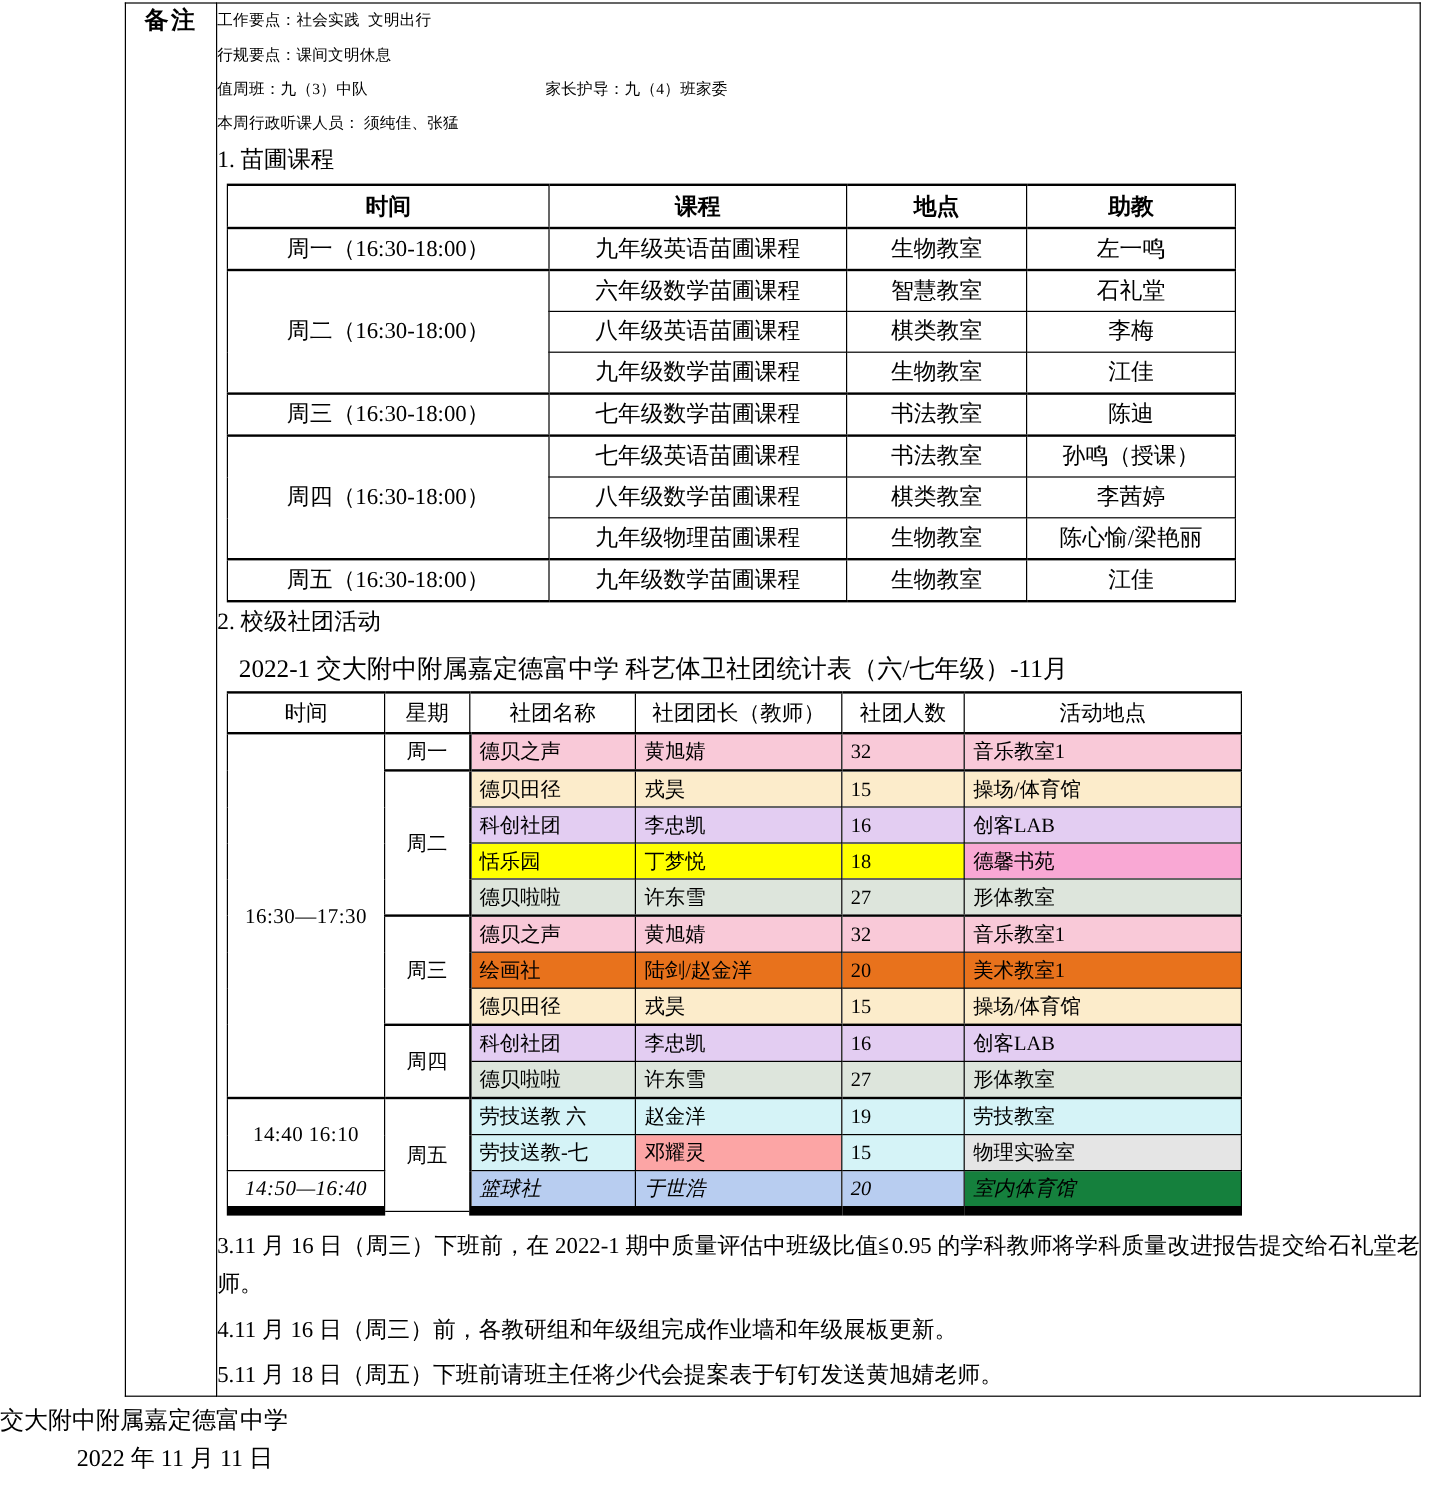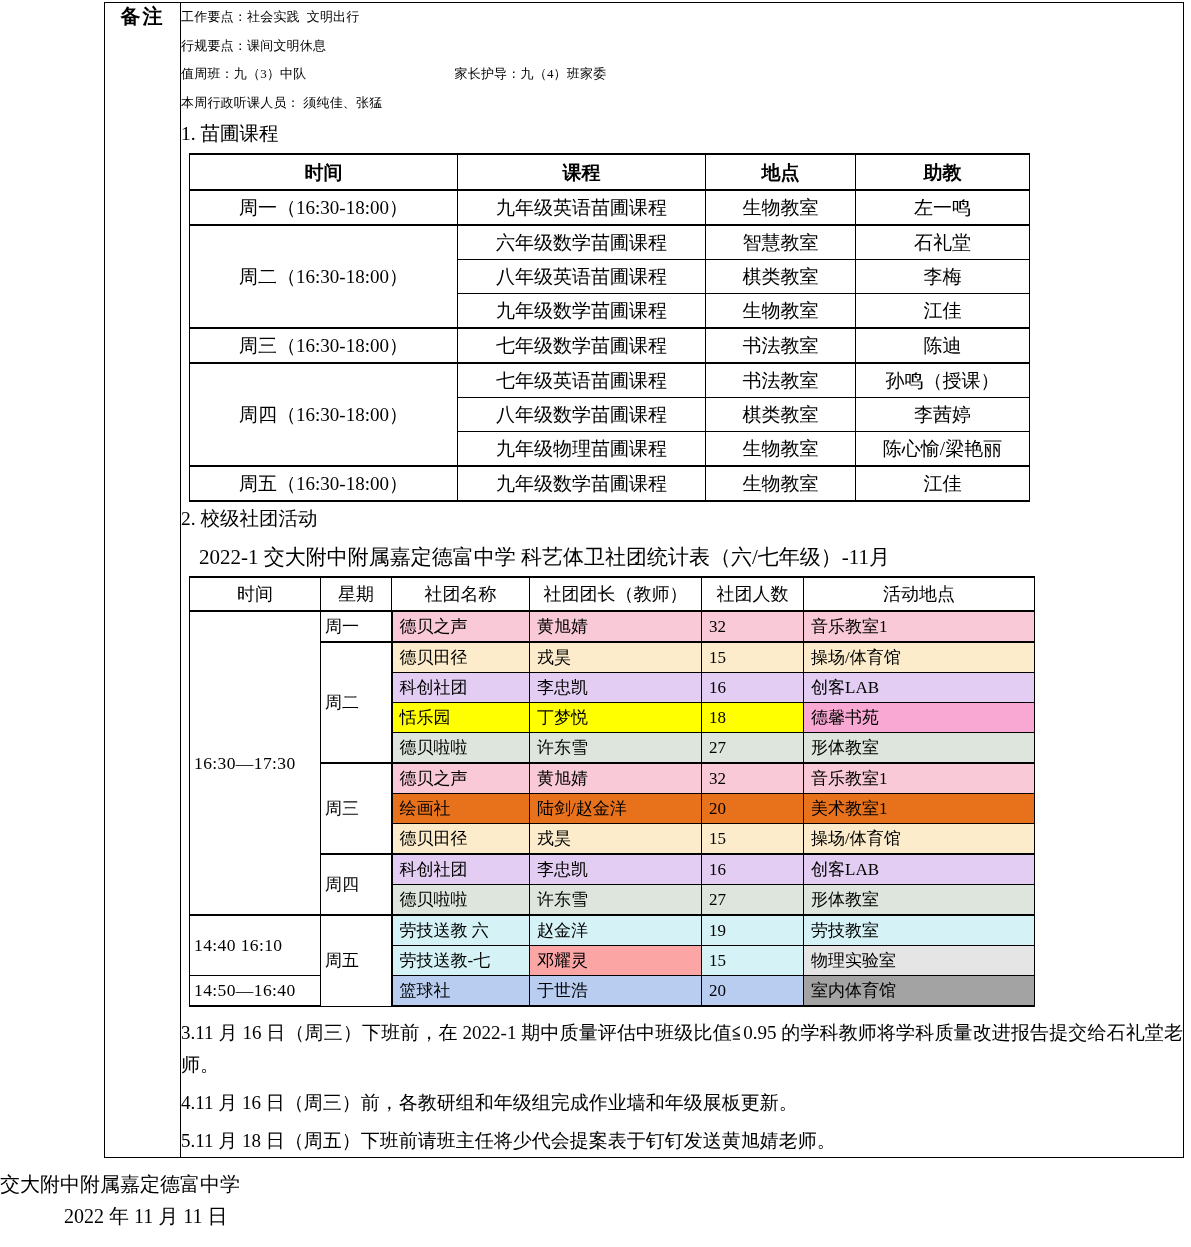--- a/index.html
+++ b/index.html
@@ -134,32 +134,32 @@
     border-bottom: 2px solid #000;
   }
   #t2 .c-time  { width: 131px; }
   #t2 .c-day   { width: 71px;  }
   #t2 .c-name  { width: 138px; }
   #t2 .c-lead  { width: 172px; }
   #t2 .c-count { width: 102px; }
   #t2 .c-loc   { width: 231px; }
 
   #t2 td.time-cell, #t2 td.day-cell {
-    text-align: left;
+    text-align: center;
     vertical-align: middle;
     background: #ffffff;
   }
   #t2 td.time-cell { font-size: 17.5px; letter-spacing: 0.4px; }
   #t2 td.day-cell  { font-size: 17px; }
   #t2 td.name-cell, #t2 td.lead-cell, #t2 td.count-cell, #t2 td.loc-cell {
     text-align: left;
     padding-left: 7px;
   }
   #t2 tr.daygrp > td { border-top: 2px solid #000; }
-  #t2 tr.lastrow > td { border-bottom: 2px solid #000000; }
+  #t2 tr.lastrow > td { border-bottom: 8px solid #000000; font-style: italic; }
   #t2 td.thick-l { border-left: 2px solid #000; }
 
   
   .note {
     font-size: 19px;
     line-height: 32px;
     margin-top: 6px;
     text-align: justify;
   }
   .note.first { margin-top: 10px; }
@@ -367,21 +367,21 @@
                   <td class="name-cell thick-l" style="background: rgb(213, 243, 247);">劳技送教-七</td>
                   <td class="lead-cell" style="background: #fca5a5;">邓耀灵</td>
                   <td class="count-cell" style="background: rgb(213, 243, 247);">15</td>
                   <td class="loc-cell" style="background: #e5e5e5;">物理实验室</td>
                 </tr>
                 <tr class="lastrow">
                   <td class="time-cell" rowspan="1">14:50—16:40</td>
                   <td class="name-cell thick-l" style="background: rgb(184, 205, 240);">篮球社</td>
                   <td class="lead-cell" style="background: rgb(184, 205, 240);">于世浩</td>
                   <td class="count-cell" style="background: rgb(184, 205, 240);">20</td>
-                  <td class="loc-cell" style="background: #a3a3a3;">室内体育馆</td>
+                  <td class="loc-cell" style="background: #15803d;">室内体育馆</td>
                 </tr>
               </tbody>
           </table>
 
           <div>
             <div class="note first">3.11 月 16 日（周三）下班前，在 2022-1 期中质量评估中班级比值≦0.95 的学科教师将学科质量改进报告提交给石礼堂老师。</div>
             <div class="note">4.11 月 16 日（周三）前，各教研组和年级组完成作业墙和年级展板更新。</div>
             <div class="note">5.11 月 18 日（周五）下班前请班主任将少代会提案表于钉钉发送黄旭婧老师。</div>
           </div>
 

